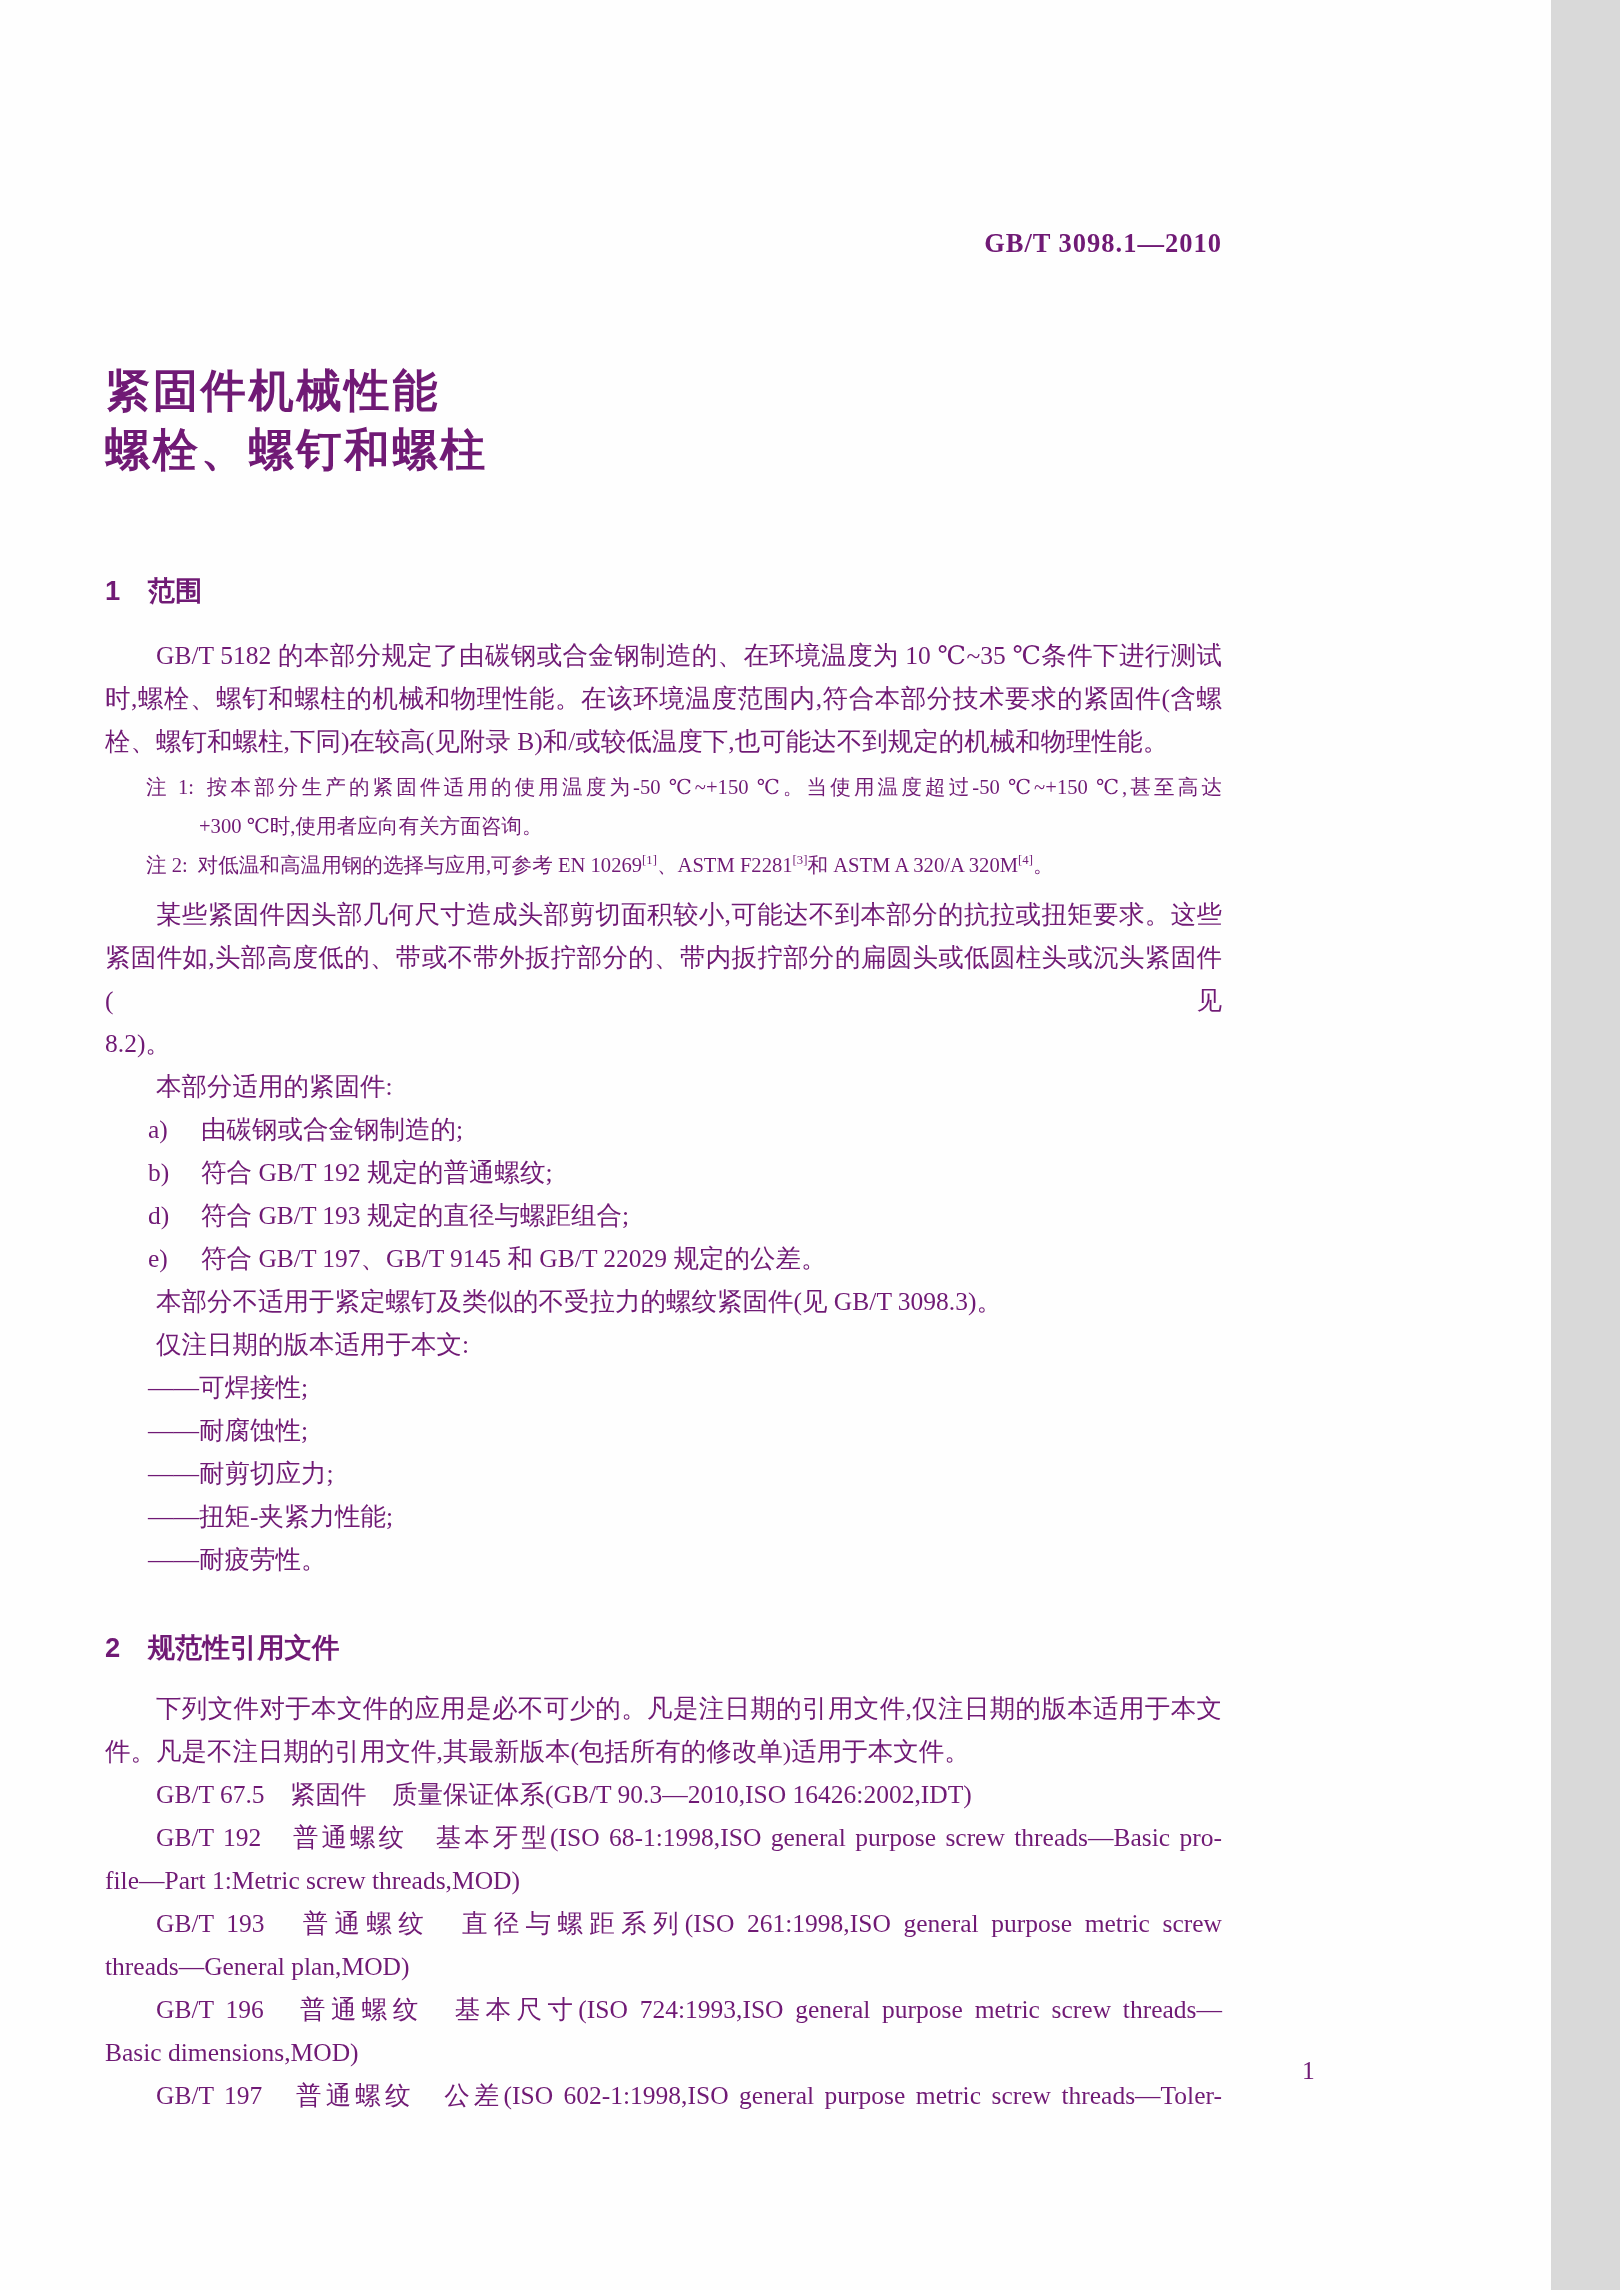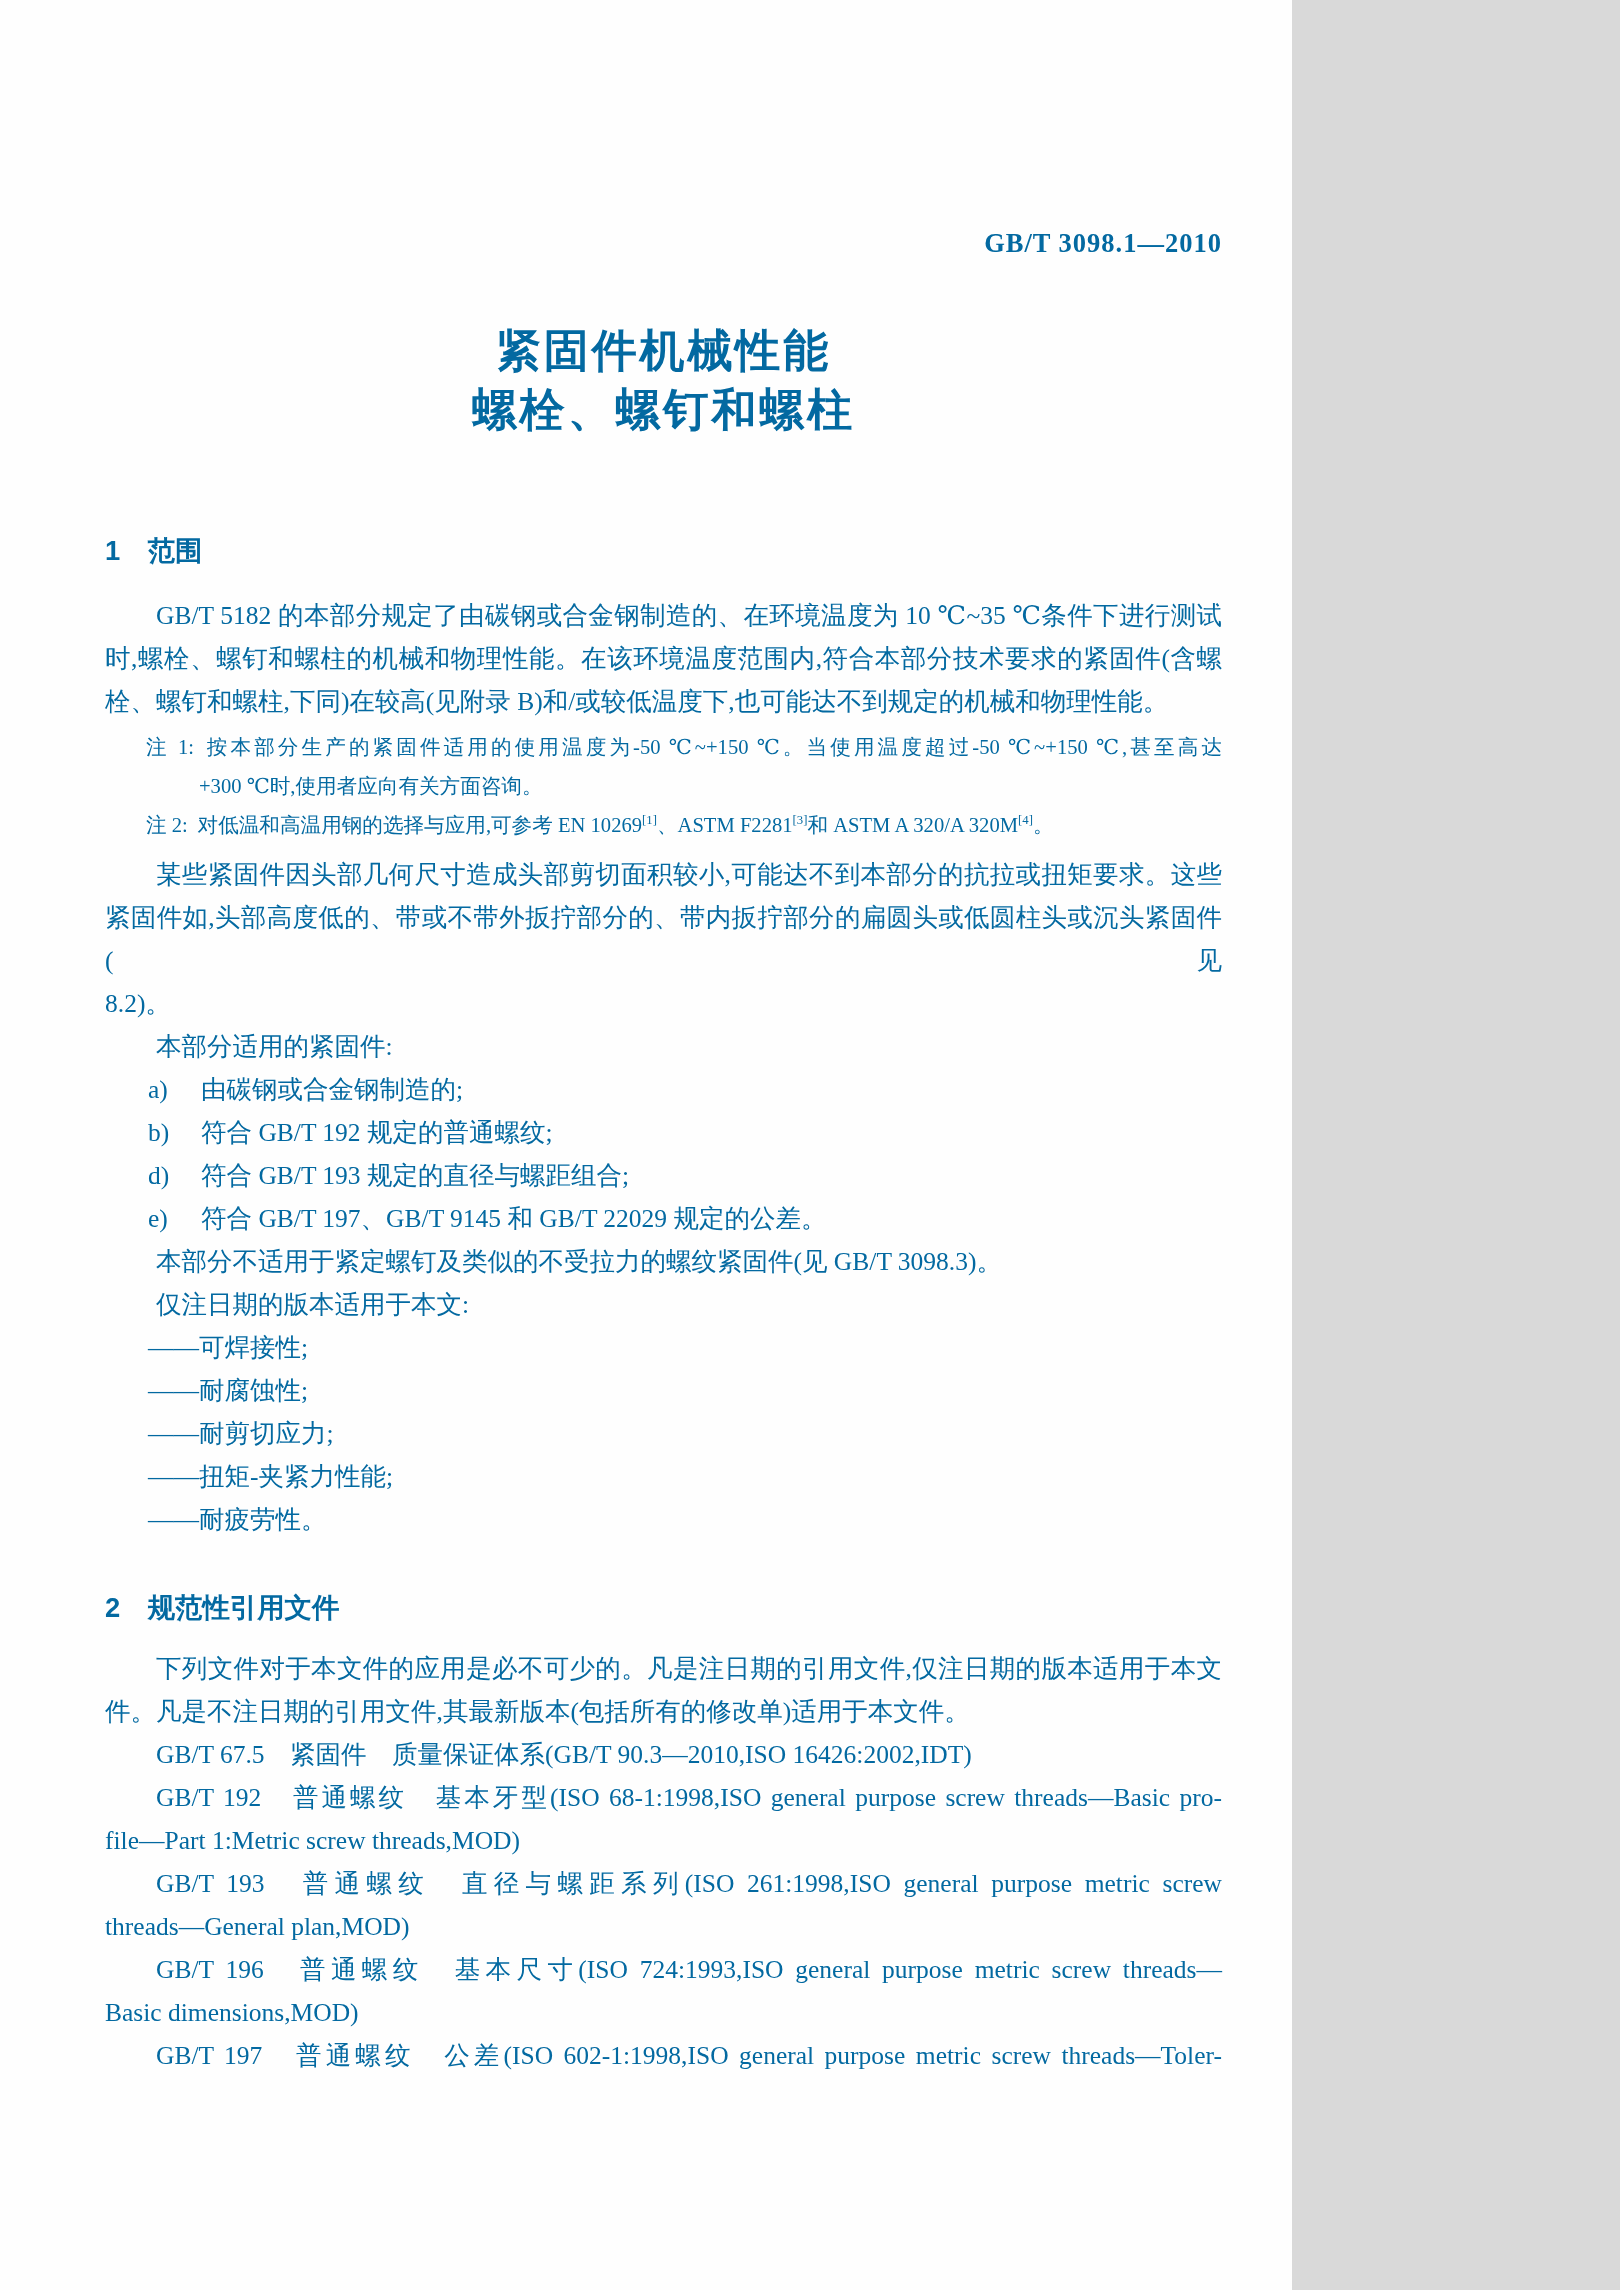--- a/index.html
+++ b/index.html
@@ -1,35 +1,35 @@
 <!DOCTYPE html>
 <html><head>
 <meta charset="utf-8">
 <style>
   html,body { margin:0; padding:0; background:#d9d9d9; }
   .page {
     position:relative;
-    width:1292px; height:2291px;
+    width:1551px; height:2291px;
     background:#fefefe;
     font-family:"Liberation Serif","DejaVu Serif",serif;
-    color:#0369a1;
+    color:#701a75;
     overflow:hidden;
   }
   .content { position:absolute; left:105px; top:0; width:1117px; }
 
   .doc-code {
     margin-top:228px;
     text-align:right;
     font-weight:bold;
     font-size:26.5px;
     letter-spacing:1px;
   }
   .doc-title {
-    margin-top:62px;
-    text-align:center;
+    margin-top:102px;
+    text-align:left;
     font-family:"Liberation Sans","DejaVu Sans",sans-serif;
     font-weight:bold;
     font-size:45px;
     line-height:59px;
     letter-spacing:2.9px;
   }
   .sec-h {
     margin:94px 0 0 0;
     font-family:"Liberation Sans","DejaVu Sans",sans-serif;
     font-weight:bold;

